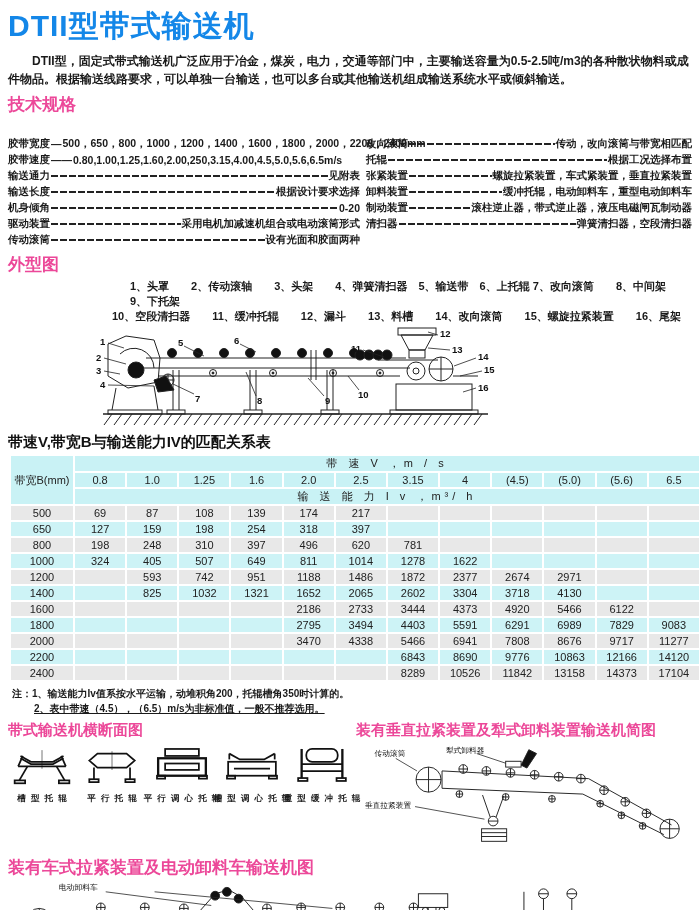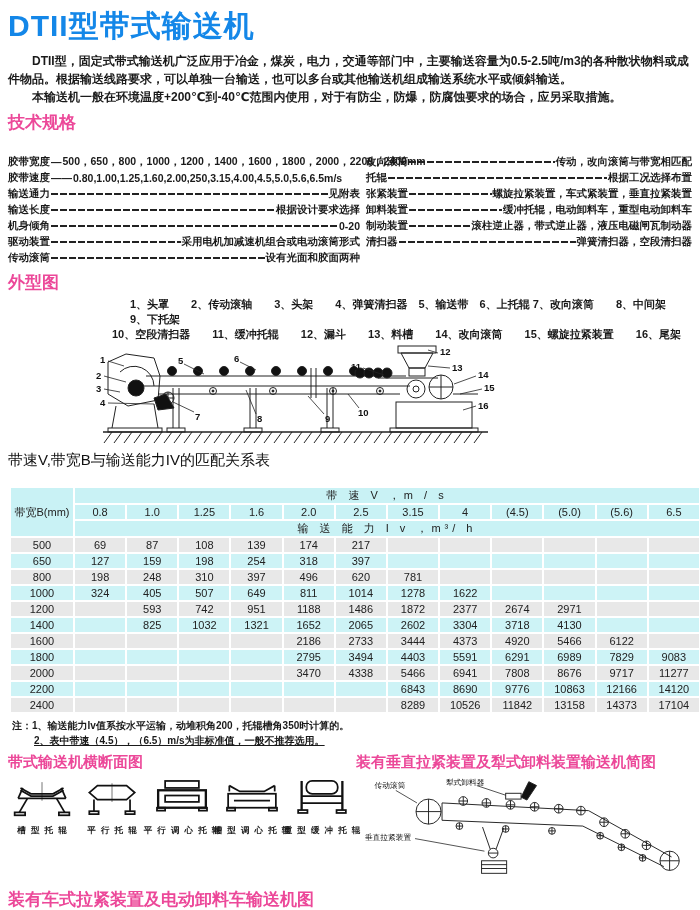--- a/index.html
+++ b/index.html
@@ -15,21 +15,21 @@
   .spec-col.right{width:334px;}
   .spec-row{display:flex;align-items:center;height:16px;white-space:nowrap;}
   .spec-fill{flex:1;height:1.8px;margin:0 1px;min-width:8px;align-self:center;
     background:repeating-linear-gradient(90deg,#222 0 7px,transparent 7px 9px);}
   .spec-dashshort{margin:0 1px;}
   
   .parts{font-size:11px;font-weight:600;line-height:15px;margin-top:1px;}
   .parts .l1{padding-left:122px;}
   .parts .l2{padding-left:104px;}
   
-  h3.tbl-title{font-size:15px;font-weight:normal;margin:3px 0 16px 0;color:#111;}
+  h3.tbl-title{font-size:15px;font-weight:bold;margin:3px 0 2px 0;color:#111;}
   table.cap{border-collapse:collapse;table-layout:fixed;width:692px;margin-left:1px;}
   table.cap th,table.cap td{border:2px solid #fff;font-size:11px;font-weight:400;height:14px;
     padding:0;text-align:center;color:#222;}
   table.cap th{background:#c9f2f5;}
   .sp-wide{letter-spacing:4px;}
   tr.r-gray td{background:#e8e8e8;}
   tr.r-cyan td{background:#cdf3f6;}
   .notes{font-size:10px;font-weight:600;line-height:15px;margin-top:4px;}
   .notes .n1{margin-left:4px;}
   .notes .n2{margin-left:26px;text-decoration:underline;}
@@ -47,21 +47,20 @@
 </style>
 </head>
 <body>
 
 <div class="wrap">
 
   <h1>DTII型带式输送机</h1>
 
   <div class="intro">
     <p>DTII型，固定式带式输送机广泛应用于冶金，煤炭，电力，交通等部门中，主要输送容量为0.5-2.5吨/m3的各种散状物料或成件物品。根据输送线路要求，可以单独一台输送，也可以多台或其他输送机组成输送系统水平或倾斜输送。</p>
-    <p>本输送机一般在环境温度+200℃到-40℃范围内使用，对于有防尘，防爆，防腐蚀要求的场合，应另采取措施。</p>
   </div>
 
   <h2 class="red">技术规格</h2>
   <div class="specs">
     <div class="spec-col left">
         <div class="spec-row">
           <span class="spec-label">胶带宽度</span>
           <span class="spec-dashshort">—</span>
           <span class="spec-value">500，650，800，1000，1200，1400，1600，1800，2000，2200，2400mm</span>
         </div>

